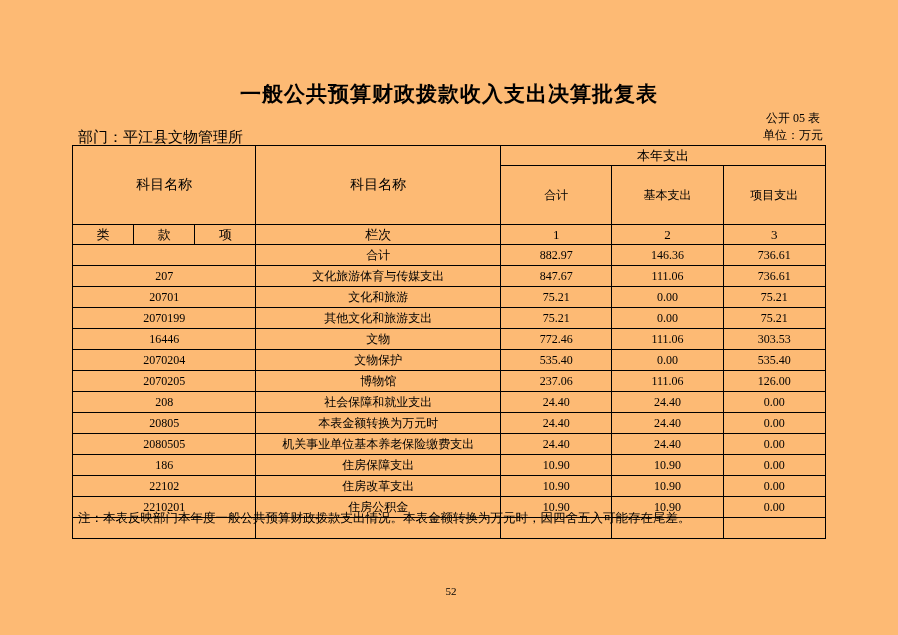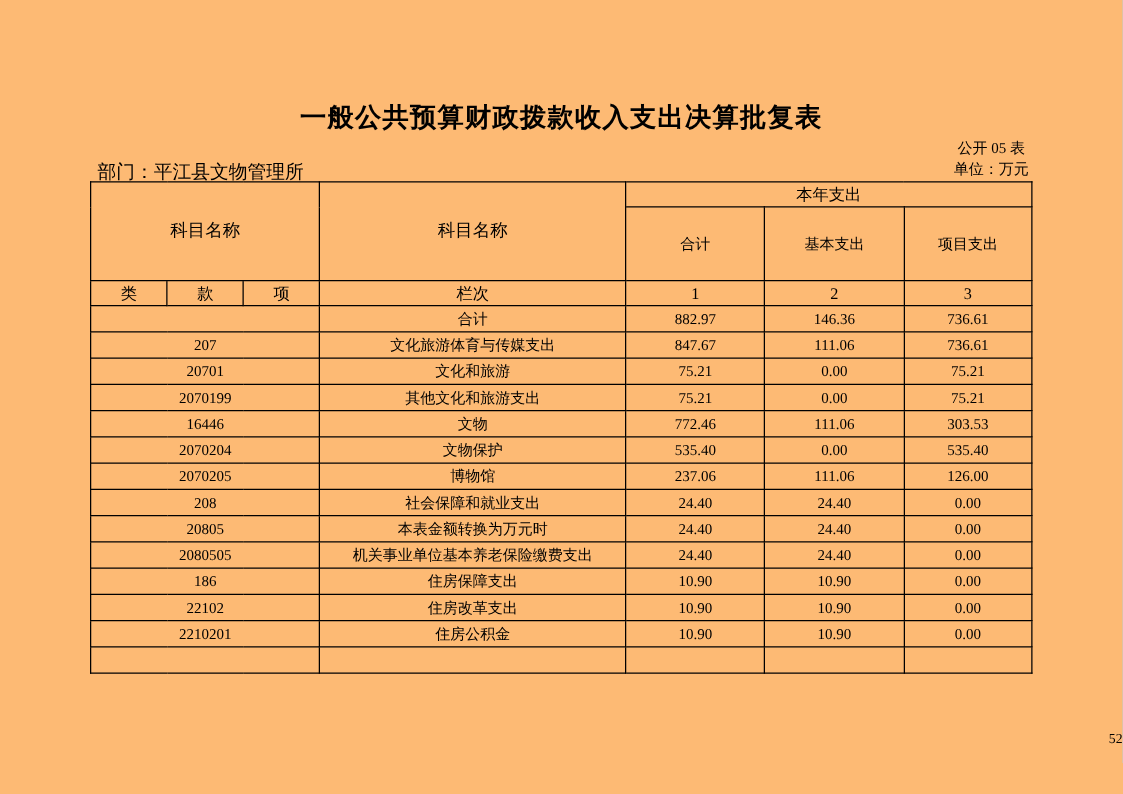--- a/index.html
+++ b/index.html
@@ -69,21 +69,21 @@
     top: 508px;
     font-size: 12.5px;
     width: 760px;
     line-height: 20px;
   }
   .pagenum {
     position: absolute;
     left: 4px;
     right: 0;
     top: 585px;
-    text-align: right;
+    text-align: center;
     font-size: 11px;
   }
   .num { font-family: "Liberation Serif", serif; }
 </style>
 </head>
 <body>
 
 <div class="page">
 
   <div class="title">一般公共预算财政拨款收入支出决算批复表</div>
@@ -224,16 +224,17 @@
       <tr class="row-label">
         <td colspan="3" class="num"></td>
         <td></td>
         <td class="num"></td>
         <td class="num"></td>
         <td class="num"></td>
       </tr>
     </tbody>
   </table>
 
+  <div class="note">注：本表反映部门本年度一般公共预算财政拨款支出情况。本表金额转换为万元时，因四舍五入可能存在尾差。</div>
 
   <div class="pagenum">52</div>
 
 </div>
 
 </body></html>

